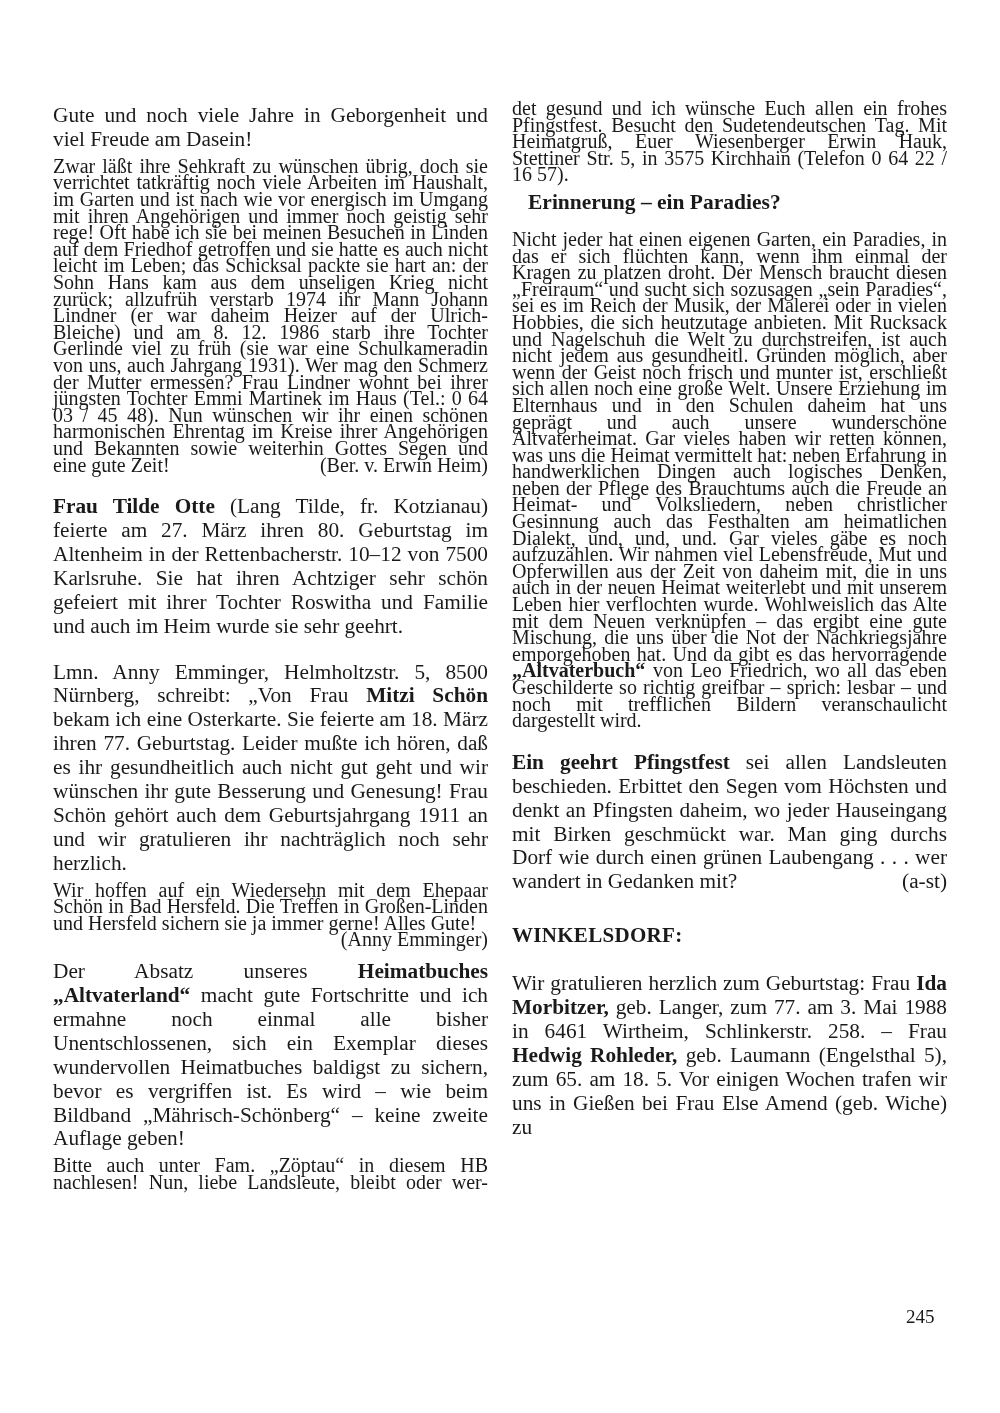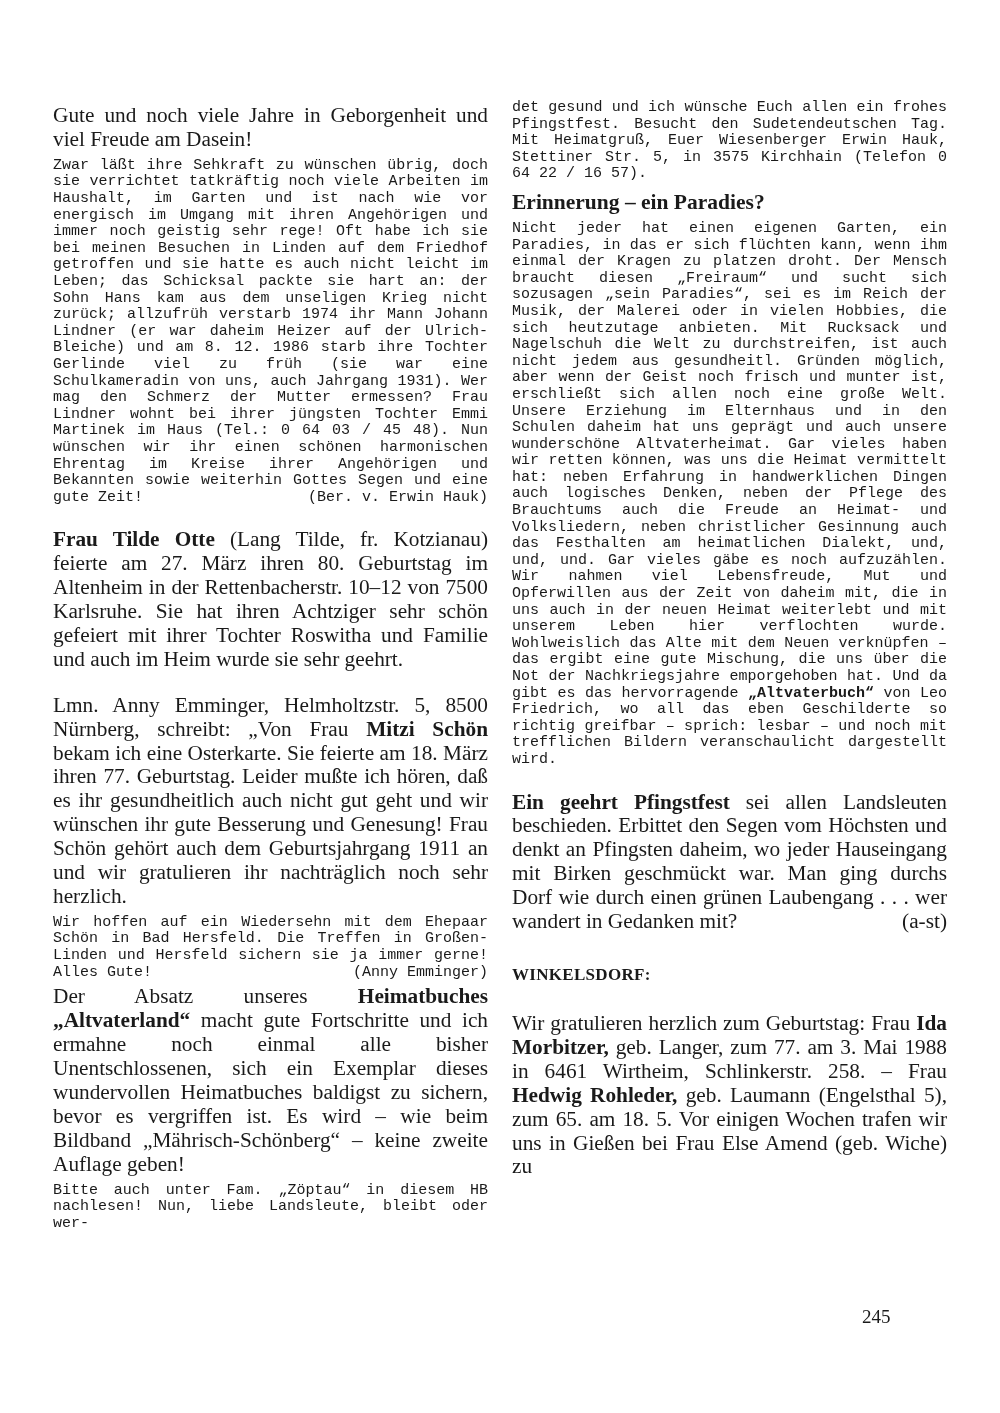--- a/index.html
+++ b/index.html
@@ -3,43 +3,43 @@
   <meta charset="utf-8">
   <style>
     html, body { margin: 0; padding: 0; background: #ffffff; }
     body { width: 1000px; height: 1413px; position: relative; overflow: hidden; color: #1a1a1a; font-family: "DejaVu Serif", "Liberation Serif", serif; }
     .page { position: absolute; left: 0; top: 0; width: 1000px; height: 1413px; }
     .col { position: absolute; top: 104px; width: 435px; }
     .col-left { left: 53px; }
     .col-right { left: 512px; top: 100px; }
     p { margin: 0; text-align: justify; hyphens: manual; }
     .big { font-family: "Liberation Serif", serif; font-size: 21.3px; line-height: 23.9px; }
-    .small { font-family: Liberation Mono, monospace; font-size: 15px; line-height: 16.6px; }
+    .small { font-family: Liberation Serif, serif; font-size: 20px; line-height: 16.6px; }
     .gap-s { margin-top: 6px; }
     .gap-m { margin-top: 22px; }
-    .gap-l { margin-top: 4px; }
+    .gap-l { margin-top: 12px; }
     b, .bold { font-weight: bold; }
     .sig-inline { float: right; }
     .clear::after { content: ""; display: block; clear: both; }
-    h2 { margin: 0; font-family: "Liberation Serif", serif; font-weight: bold; font-size: 21.5px; line-height: 26px; }
-    h1 { margin: 0; font-family: "Liberation Serif", serif; font-weight: bold; font-size: 17px; line-height: 30px; letter-spacing: 0.3px; }
-    .page-number { position: absolute; left: 862px; top: 1306px; font-family: "Liberation Serif", serif; font-size: 19px; }
+    h2 { margin: 16px; font-family: "Liberation Serif", serif; font-weight: bold; font-size: 21.5px; line-height: 26px; }
+    h1 { margin: 0; font-family: "Liberation Serif", serif; font-weight: bold; font-size: 21px; line-height: 30px; letter-spacing: 0.3px; }
+    .page-number { position: absolute; left: 906px; top: 1306px; font-family: "Liberation Serif", serif; font-size: 19px; }
     .last-line { text-align-last: justify; }
   </style>
 </head>
 <body>
 
 <div class="page">
 
   <div class="col col-left">
     <p class="big">Gute und noch viele Jahre in Geborgenheit und viel Freude am Dasein!</p>
 
     <p class="small gap-s">
       <span>Zwar läßt ihre Sehkraft zu wünschen übrig, doch sie verrichtet tatkräftig noch viele Arbeiten im Haushalt, im Garten und ist nach wie vor energisch im Umgang mit ihren Angehörigen und immer noch geistig sehr rege! Oft habe ich sie bei meinen Besuchen in Linden auf dem Friedhof getroffen und sie hatte es auch nicht leicht im Leben; das Schicksal packte sie hart an: der Sohn Hans kam aus dem unseligen Krieg nicht zurück; allzufrüh verstarb 1974 ihr Mann Johann Lindner (er war daheim Heizer auf der Ulrich-Bleiche) und am 8. 12. 1986 starb ihre Tochter Gerlinde viel zu früh (sie war eine Schulkameradin von uns, auch Jahrgang 1931). Wer mag den Schmerz der Mutter ermessen? Frau Lindner wohnt bei ihrer jüngsten Tochter Emmi Martinek im Haus (Tel.: 0 64 03 / 45 48). Nun wünschen wir ihr einen schönen harmonischen Ehrentag im Kreise ihrer Angehörigen und Bekannten sowie weiterhin Gottes Segen und eine gute Zeit!</span>
-      <span class="sig-inline">(Ber. v. Erwin Hauk)</span>
+      <span class="sig-inline">(Ber. v. Erwin Heim)</span>
     </p>
 
     <p class="big gap-m"><b>Frau Tilde Otte</b><span> (Lang Tilde, fr. Kotzianau) feierte am 27. März ihren 80. Geburtstag im Altenheim in der Rettenbacherstr. 10–12 von 7500 Karlsruhe. Sie hat ihren Achtziger sehr schön gefeiert mit ihrer Tochter Roswitha und Familie und auch im Heim wurde sie sehr geehrt.</span></p>
 
 
     <p class="big gap-m"><span>Lmn. Anny Emminger, Helmholtzstr. 5, 8500 Nürnberg, schreibt: „Von Frau </span><b>Mitzi Schön</b><span> bekam ich eine Osterkarte. Sie feierte am 18. März ihren 77. Geburtstag. Leider mußte ich hören, daß es ihr gesundheitlich auch nicht gut geht und wir wünschen ihr gute Besserung und Genesung! Frau Schön gehört auch dem Geburtsjahrgang 1911 an und wir gratulieren ihr nachträglich noch sehr herzlich.</span></p>
 
     <p class="small gap-s clear">
       <span>Wir hoffen auf ein Wiedersehn mit dem Ehepaar Schön in Bad Hersfeld. Die Treffen in Großen-Linden und Hersfeld sichern sie ja immer gerne! Alles Gute!</span>
       <span class="sig-inline">(Anny Emminger)</span>

